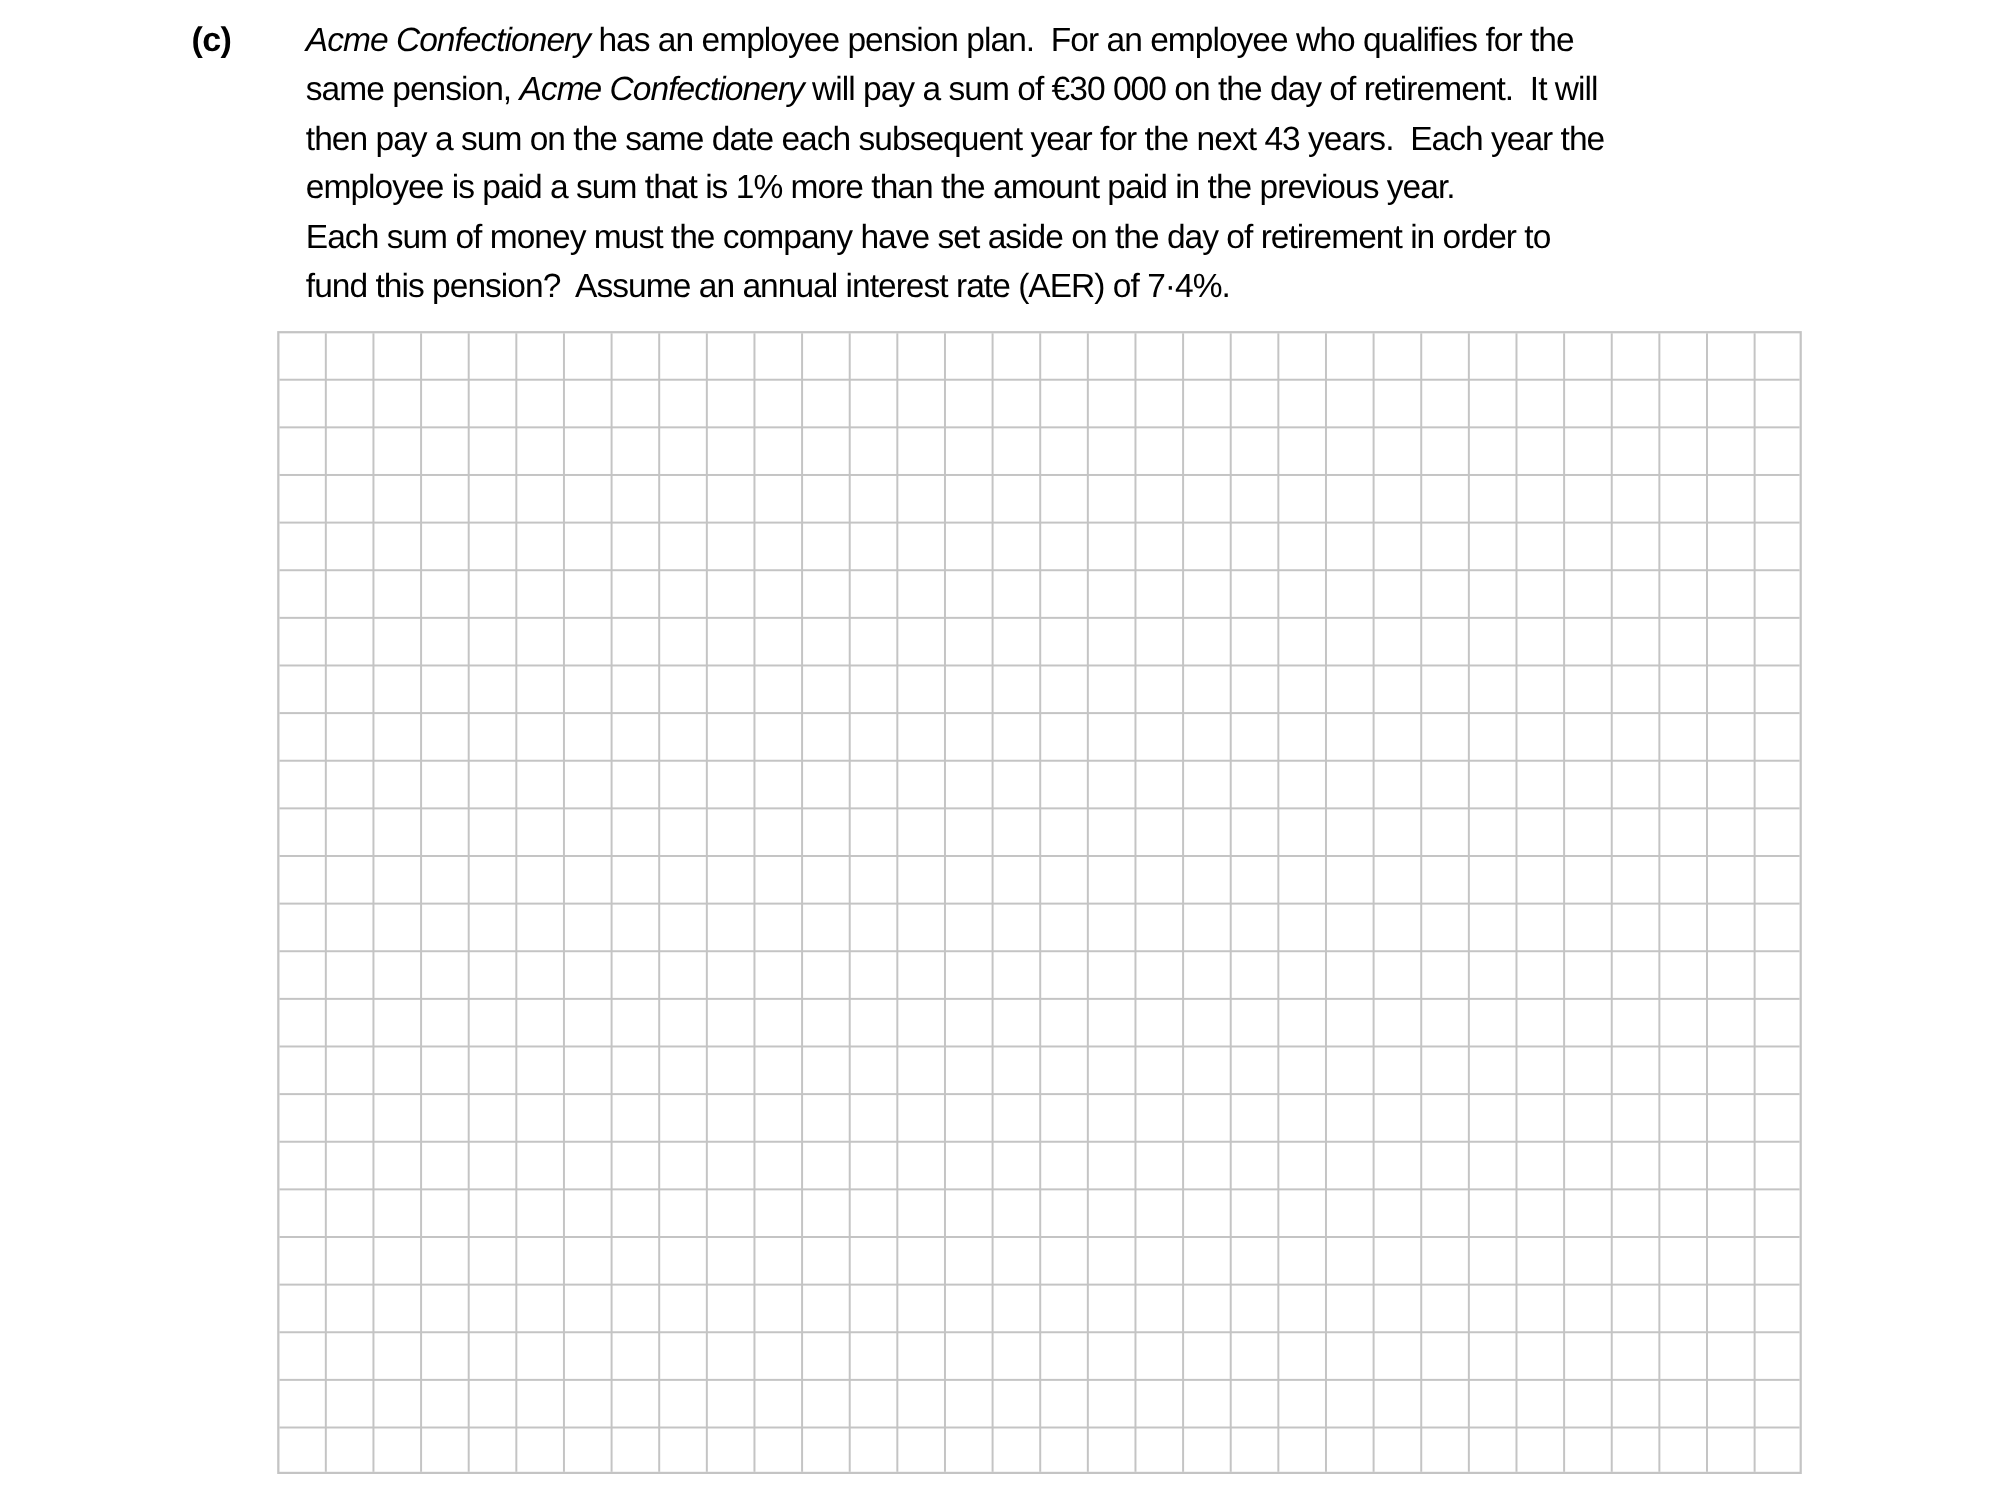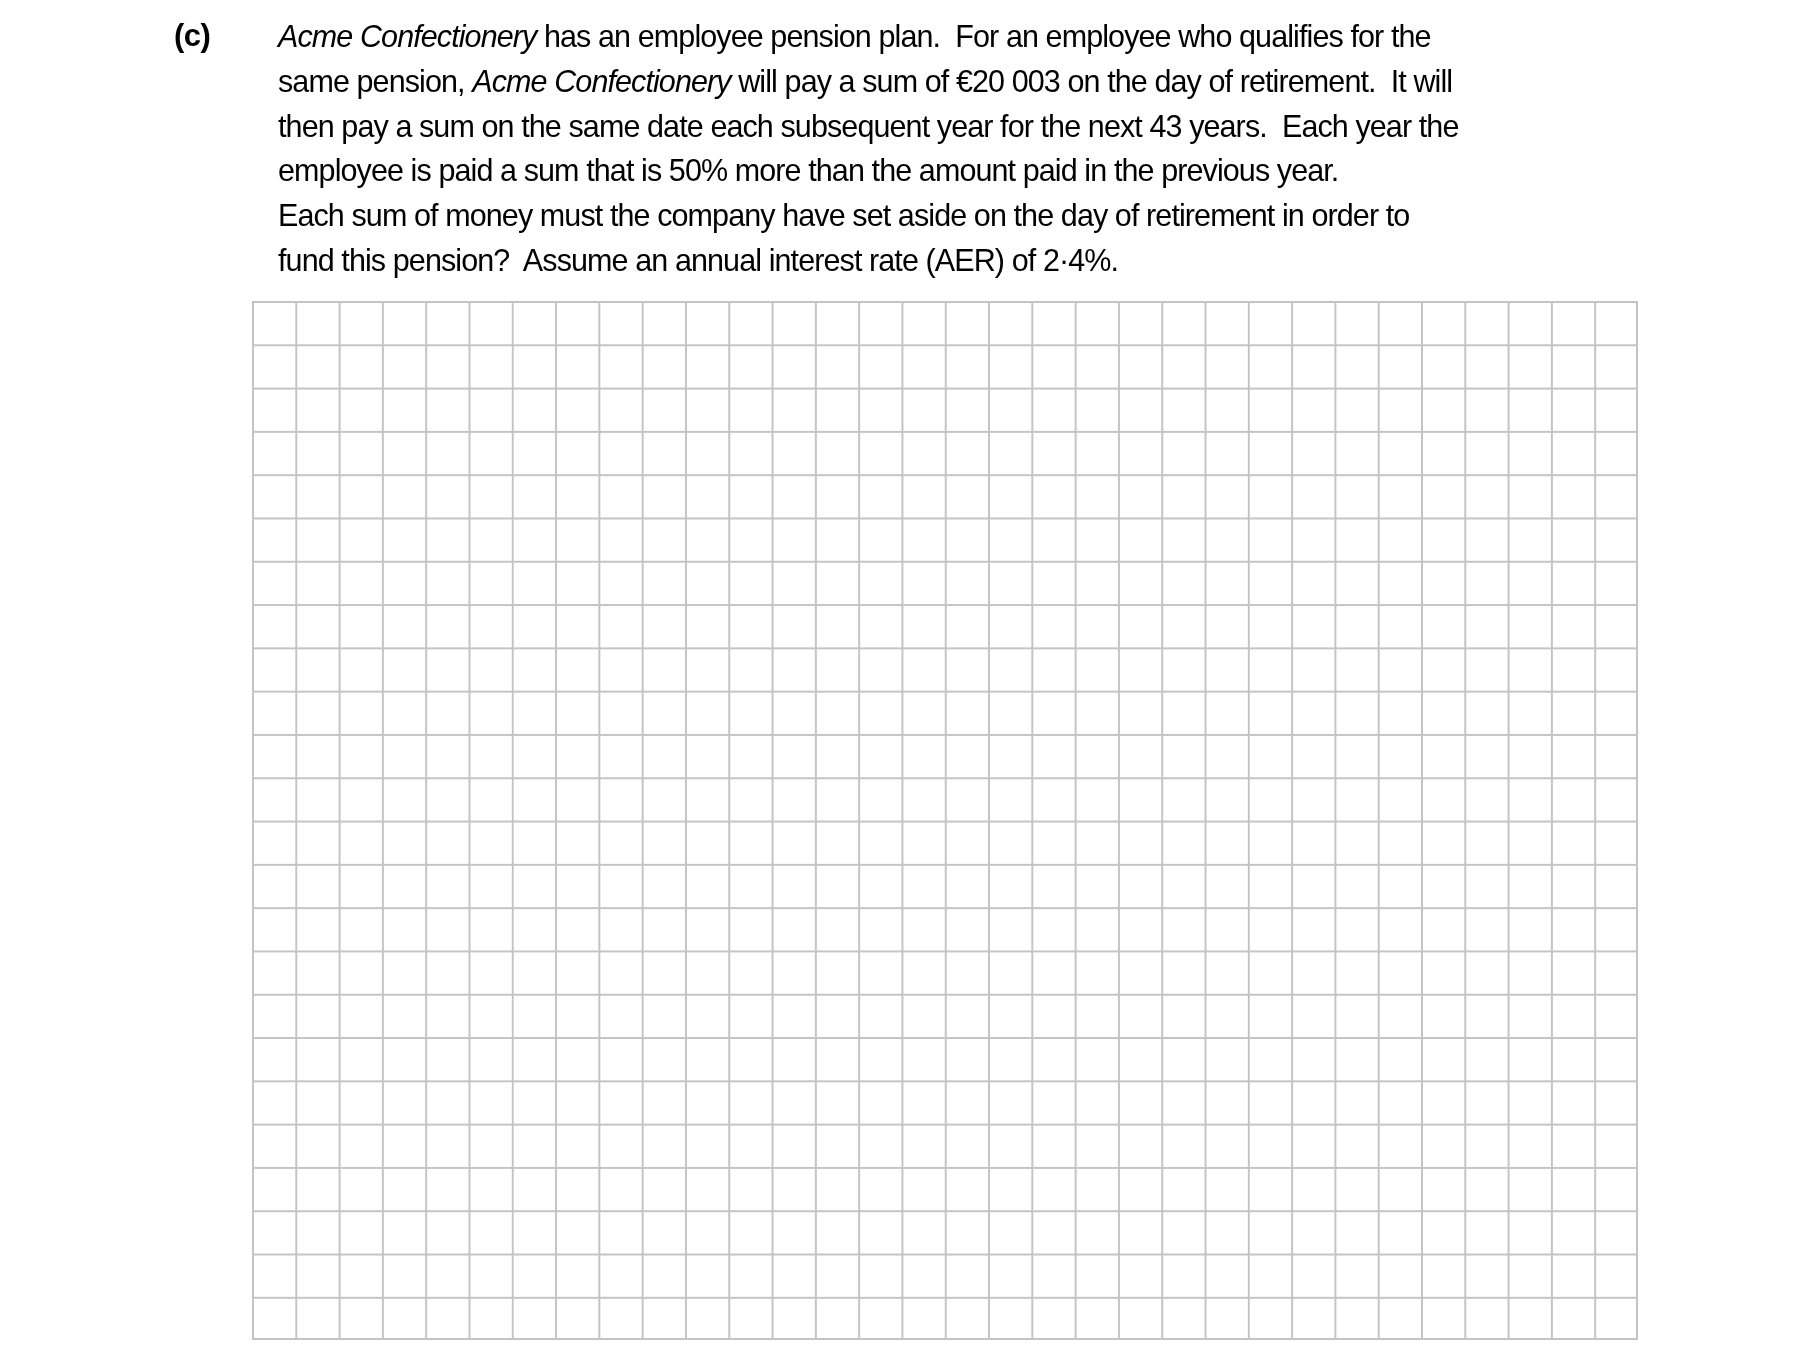--- a/index.html
+++ b/index.html
@@ -58,20 +58,20 @@
       background-position: -2px -2px;
     }
   </style>
 </head>
 <body>
 
 <div class="question-label">(c)</div>
 
 <div class="question-body">
   <span class="line"><em>Acme Confectionery</em><span> has an employee pension plan.  For an employee who qualifies for the</span></span>
-  <span class="line"><span>same pension, </span><em>Acme Confectionery</em><span> will pay a sum of €20 003 on the day of retirement.  It will</span></span>
+  <span class="line"><span>same pension, </span><em>Acme Confectionery</em><span> will pay a sum of €30 000 on the day of retirement.  It will</span></span>
   <span class="line">then pay a sum on the same date each subsequent year for the next 43 years.  Each year the</span>
-  <span class="line">employee is paid a sum that is 50% more than the amount paid in the previous year.</span>
+  <span class="line">employee is paid a sum that is 1% more than the amount paid in the previous year.</span>
   <span class="line">Each sum of money must the company have set aside on the day of retirement in order to</span>
-  <span class="line">fund this pension?  Assume an annual interest rate (AER) of 2·4%.</span>
+  <span class="line">fund this pension?  Assume an annual interest rate (AER) of 7·4%.</span>
 </div>
 
 <div class="answer-grid"></div>
 
 </body></html>

